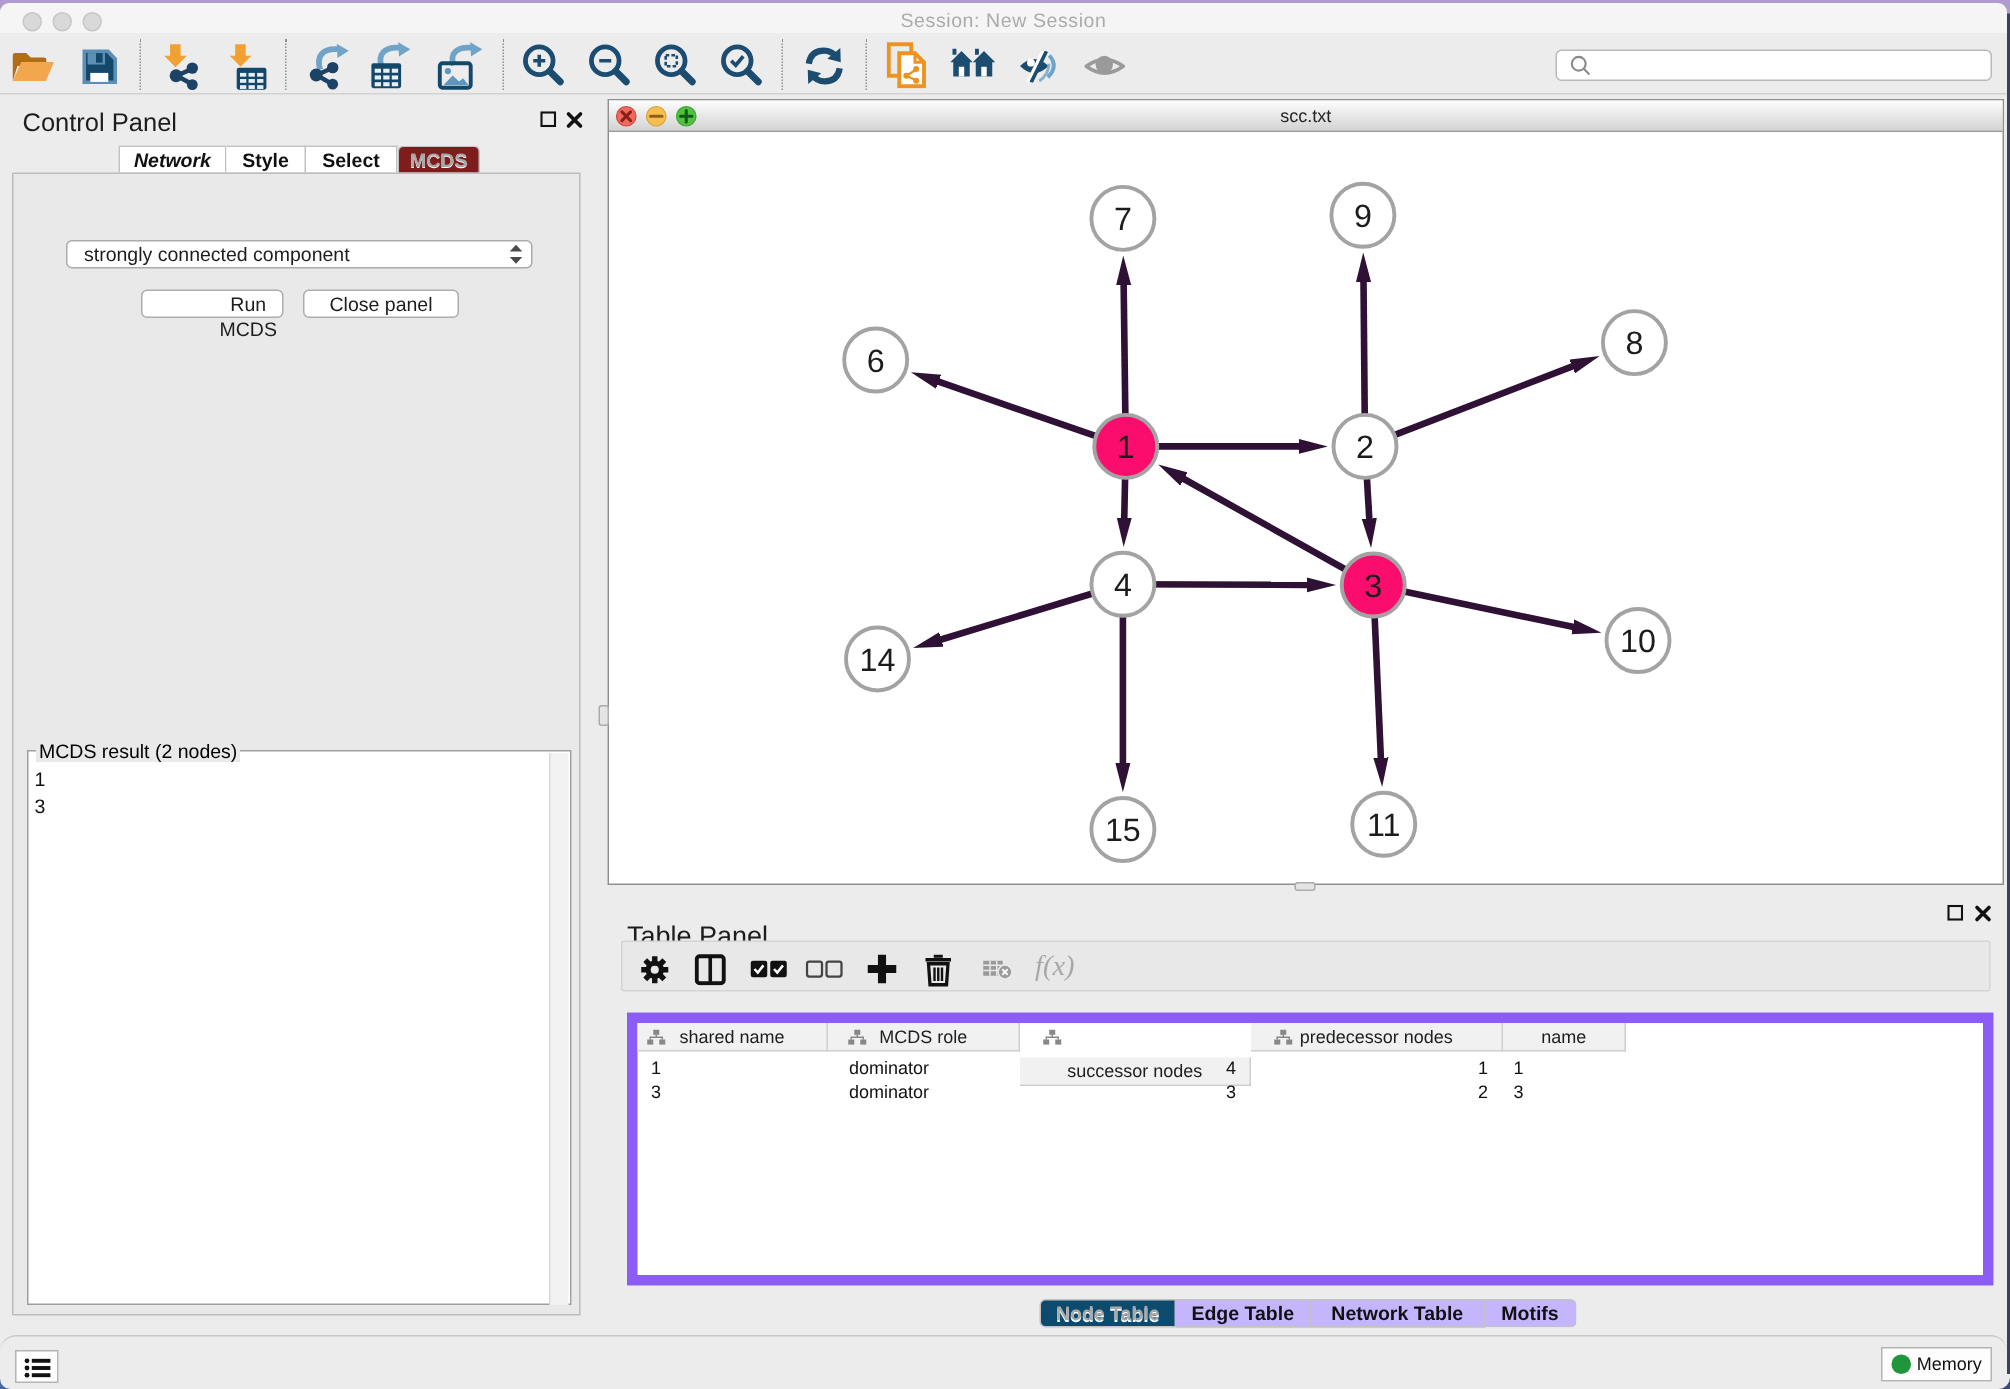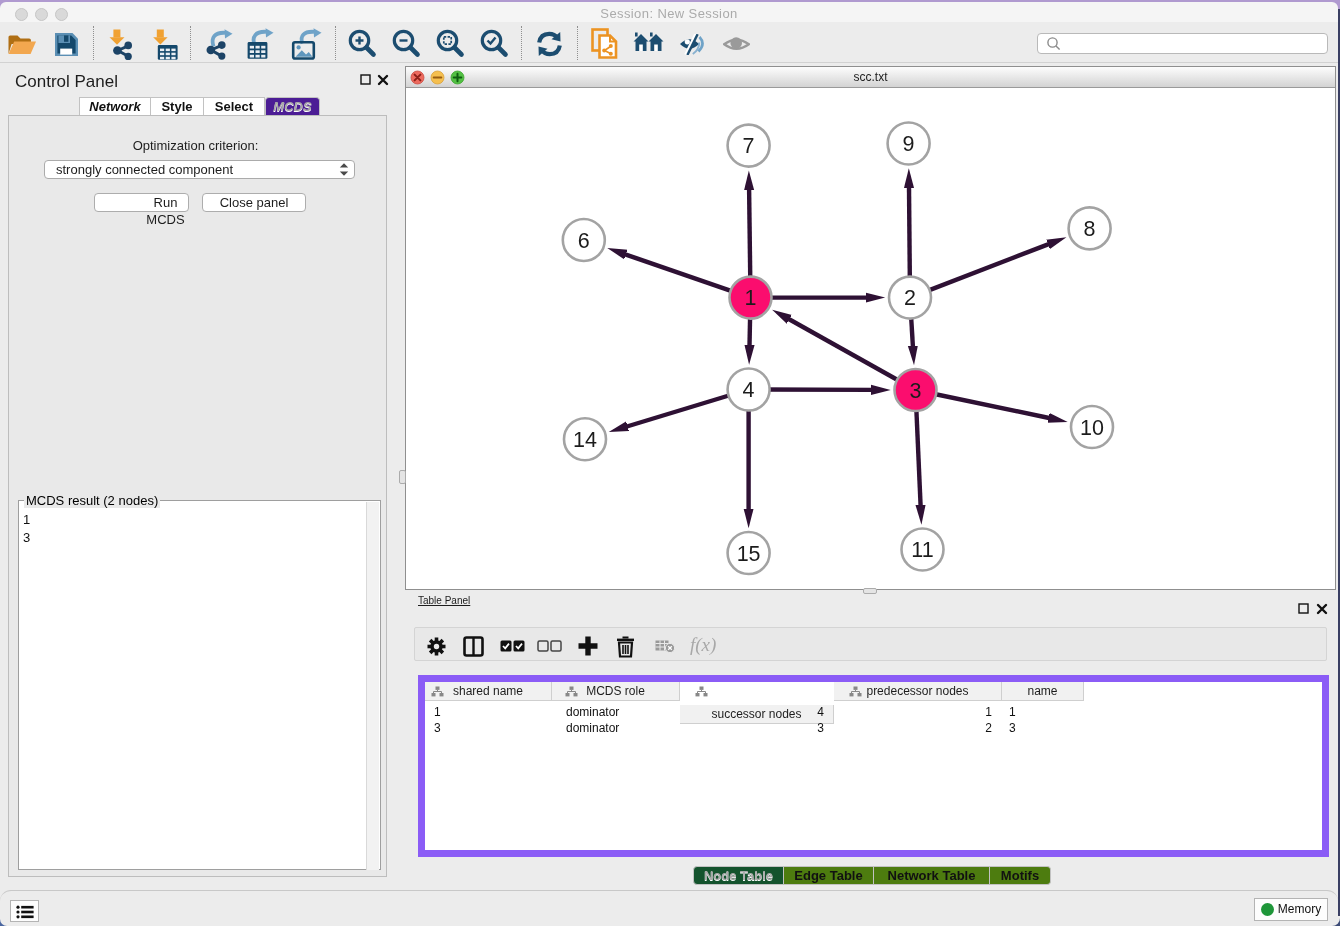--- a/index.html
+++ b/index.html
@@ -13,43 +13,43 @@
 #titlebarfill { left:0; top:10px; width:1338px; height:12px; background:#f5f5f5; border-bottom:1px solid #dcdcdc; }
 .tl-circle { position:absolute; top:6px; width:13px; height:13px; border-radius:50%; background:#d9d9d9; border:1px solid #c6c6c6; }
 #apptitle { position:absolute; top:4px; left:0; width:100%; text-align:center; font-size:13px; color:#ababab; letter-spacing:0.4px; }
 #toolbar { left:0; top:23px; width:1338px; height:40px; background:#ececec; border-bottom:1px solid #d2d2d2; }
 .sep { position:absolute; top:3px; height:34px; width:0; border-left:1px dotted #8f8f8f; }
 #searchbox { position:absolute; left:1037px; top:10px; width:291px; height:21px; background:#fff; border:1px solid #b9b9b9; border-radius:4px; }
 
 #cp { left:0; top:66px; width:391px; height:814px; background:#ececec; }
 #cp-title { position:absolute; left:15px; top:6px; font-size:17px; color:#1d1d1d; }
 .tab { position:absolute; top:31px; height:19px; font-size:13px; font-weight:bold; color:#111; background:#fff; border:1px solid #c2c2c2; text-align:center; line-height:18px; }
-.tab.sel { background:#4c1d95; color:#a6a6a6; text-shadow:0 1px 0 #fff; border-radius:4px 4px 0 0; border-bottom:none; height:20px;font-style:italic; }
+.tab.sel { background:#7f1d1d; color:#a6a6a6; text-shadow:0 1px 0 #fff; border-radius:4px 4px 0 0; border-bottom:none; height:20px; }
 #cp-inner { position:absolute; left:8px; top:49px; width:379px; height:762px; background:#e9e9e9; border:1px solid #bdbdbd; }
 #optlabel { position:absolute; left:0; top:72px; width:391px; text-align:center; font-size:13px; color:#1d1d1d; }
 #optselect { position:absolute; left:44px; top:94px; width:311px; height:19px; background:#fff; border:1px solid #ababab; border-radius:4px; font-size:13px; color:#1d1d1d; line-height:17px; padding-left:11px; }
 .btn { position:absolute; top:127px; height:19px; background:#fff; border:1px solid #adadad; border-radius:4px; font-size:13px; color:#1d1d1d; text-align:center; line-height:17px; }
 #fieldset { position:absolute; left:18px; top:434px; width:363px; height:370px; border:1px solid #9e9e9e; background:#fff; }
 #fieldlegend { position:absolute; left:5px; top:-8px; background:#e9e9e9; font-size:13px; color:#000000; padding:0 2px; }
 #fieldtext { position:absolute; left:4px; top:10px; font-size:13px; color:#111; line-height:17.5px; }
 #fieldscroll { position:absolute; right:1px; top:1px; width:13px; height:368px; background:#f2f2f2; border-left:1px solid #d9d9d9; }
 
 #netwin { left:405px; top:66px; width:931px; height:524px; border:1px solid #8f8f8f; background:#fff; }
 #nettitle { position:absolute; left:0; top:0; width:100%; height:21px; background:linear-gradient(#fdfdfd,#d3d3d3); border-bottom:1px solid #9a9a9a; }
 #nettitletext { position:absolute; width:100%; text-align:center; top:3px; font-size:12px; color:#222; font-weight:500; }
 
 #tp { left:405px; top:595px; width:931px; height:295px; background:#ececec; }
-#tp-title { position:absolute; left:13px; top:0; font-size:10px; color:#1d1d1d;text-decoration:underline; }
+#tp-title { position:absolute; left:13px; top:19px; font-size:18px; color:#1d1d1d; }
 #tp-toolbar { position:absolute; left:9px; top:32px; width:913px; height:34px; background:#e8e8e8; border:1px solid #d4d4d4; border-radius:2px; }
 #tbl { position:absolute; left:13px; top:80px; width:911px; height:182px; background:#fff; border:7px solid #8b5cf6; }
 .thicon { position:absolute; top:4px; }
 .th { position:absolute; top:0; height:19px; background:#f1f1f1; border-right:1px solid #cfcfcf; border-bottom:1px solid #cfcfcf; font-size:12px; color:#1d1d1d; text-align:center; line-height:19px; }
 .td { position:absolute; font-size:12px; color:#111; height:16px; line-height:16px; }
-.btab { position:absolute; top:271px; height:19px; background:#4d7c0f; border:1px solid #c2c2c2; font-size:13px; font-weight:bold; color:#111; text-align:center; line-height:20px; }
-.btab.sel { background:#14532d; color:#a9a9a9; text-shadow:0 1px 0 #fff; }
+.btab { position:absolute; top:271px; height:19px; background:#c4b5fd; border:1px solid #c2c2c2; font-size:13px; font-weight:bold; color:#111; text-align:center; line-height:20px; }
+.btab.sel { background:#0c4a6e; color:#a9a9a9; text-shadow:0 1px 0 #fff; }
 .btab { line-height:18px !important; }
 
 #statusbar { left:0; top:890px; width:1338px; height:36px; background:#ececec; border-top:1px solid #c8c8c8;border-radius:11px; }
 #listbtn { position:absolute; left:10px; top:9px; width:29px; height:22px; background:#fdfdfd; border:1px solid #b4b4b4; }
 #membtn { position:absolute; left:1254px; top:7px; width:74px; height:23px; background:#fdfdfd; border:1px solid #b4b4b4; font-size:12px; color:#111; line-height:21px; text-align:center; }
 </style>
 </head>
 <body>
 <div id="topstrip" class="abs"></div>
 <div id="rightstrip" class="abs"></div>
@@ -236,21 +236,20 @@
       <rect x="1" y="1" width="9" height="9" fill="none" stroke="#111" stroke-width="1.4"></rect>
     </svg>
   <svg width="12" height="12" style="position:absolute;left:377px;top:8px;" viewBox="0 0 12 12">
       <path d="M2 2 L10 10 M10 2 L2 10" stroke="#111" stroke-width="2.4" stroke-linecap="round"></path>
     </svg>
   <div class="tab" style="left:79px;width:72px;font-style:italic;">Network</div>
   <div class="tab" style="left:151px;width:53px;border-left:none;">Style</div>
   <div class="tab" style="left:204px;width:61px;border-left:none;">Select</div>
   <div class="tab sel" style="left:265px;width:55px;">MCDS</div>
   <div id="cp-inner"></div>
-  <div id="optlabel">Optimization criterion:</div>
   <div id="optselect">strongly connected component
     <svg width="12" height="15" style="position:absolute;right:4px;top:1px;" viewBox="0 0 12 15">
         <path d="M1.8 5.6 L6 1.2 L10.2 5.6 Z M1.8 9.4 L6 13.8 L10.2 9.4 Z" fill="#4a4a4a"></path>
       </svg>
   </div>
   <div class="btn" style="left:94px;width:95px;padding-left:48px;">Run MCDS</div>
   <div class="btn" style="left:202px;width:104px;">Close panel</div>
   <div id="fieldset">
     <div id="fieldlegend">MCDS result (2 nodes)</div>
     <div id="fieldtext">1<br>3</div>

